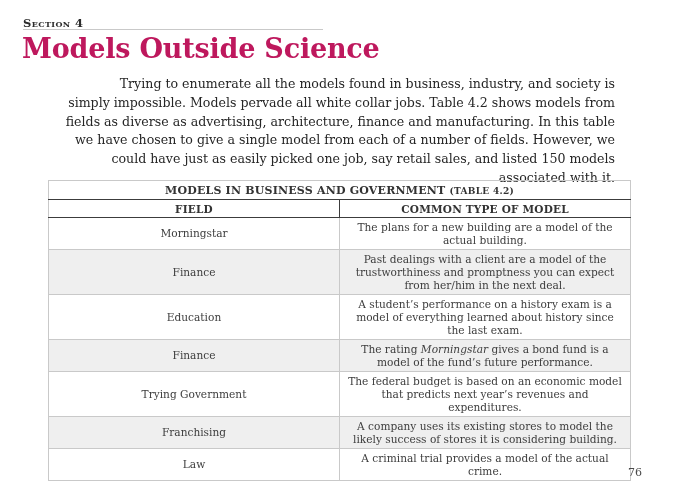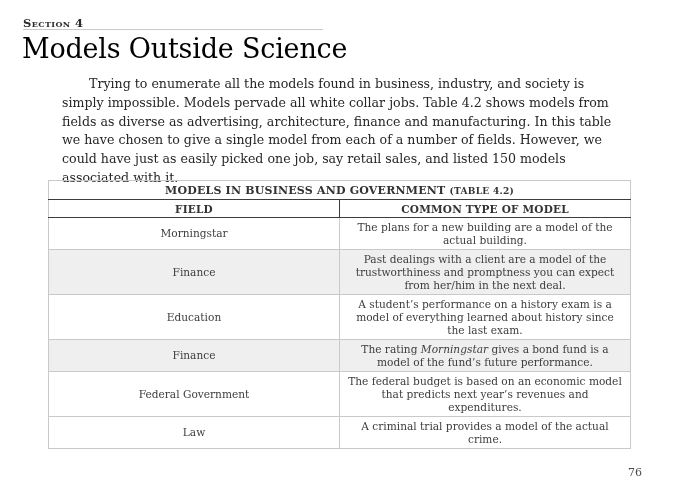--- a/index.html
+++ b/index.html
@@ -24,33 +24,34 @@
   .section-rule {
     position: absolute;
     left: 23px; top: 29px;
     width: 300px; height: 1px;
     background: var(--border_light, #cccccc);
   }
   .page-title {
     position: absolute;
     left: 22px; top: 33px;
     font-size: 27px;
-    font-weight: 400;
-    color: #000000;
+    font-weight: 700;
+    color: #be185d;
     letter-spacing: -0.2px;
   }
 
   .body-paragraph {
     position: absolute;
     left: 62px; top: 75px;
     width: 553px;
     font-size: 12.6px;
     line-height: 18.8px;
     text-indent: 27px;
     color: #262626;
+    text-align: right;
   }
 
   table.models-table {
     position: absolute;
     left: 48px; top: 180px;
     width: 583px;
     border-collapse: collapse;
     table-layout: fixed;
   }
   table.models-table,
@@ -134,22 +135,26 @@
     </tr>
     <tr class="data-row">
       <td class="field-col">Education</td>
       <td class="model-col">A student’s performance on a history exam is a model of everything learned about history since the last exam.</td>
     </tr>
     <tr class="data-row stripe">
       <td class="field-col">Finance</td>
       <td class="model-col"><span>The rating </span><i>Morningstar</i><span> gives a bond fund is a model of the fund’s future performance.</span></td>
     </tr>
     <tr class="data-row">
-      <td class="field-col">Federal Government</td>
+      <td class="field-col">Trying Government</td>
       <td class="model-col">The federal budget is based on an economic model that predicts next year’s revenues and expenditures.</td>
+    </tr>
+    <tr class="data-row stripe">
+      <td class="field-col">Franchising</td>
+      <td class="model-col">A company uses its existing stores to model the likely success of stores it is considering building.</td>
     </tr>
     <tr class="data-row">
       <td class="field-col">Law</td>
       <td class="model-col">A criminal trial provides a model of the actual crime.</td>
     </tr>
 
   </tbody>
 </table>
 
 <div class="page-number">76</div>

